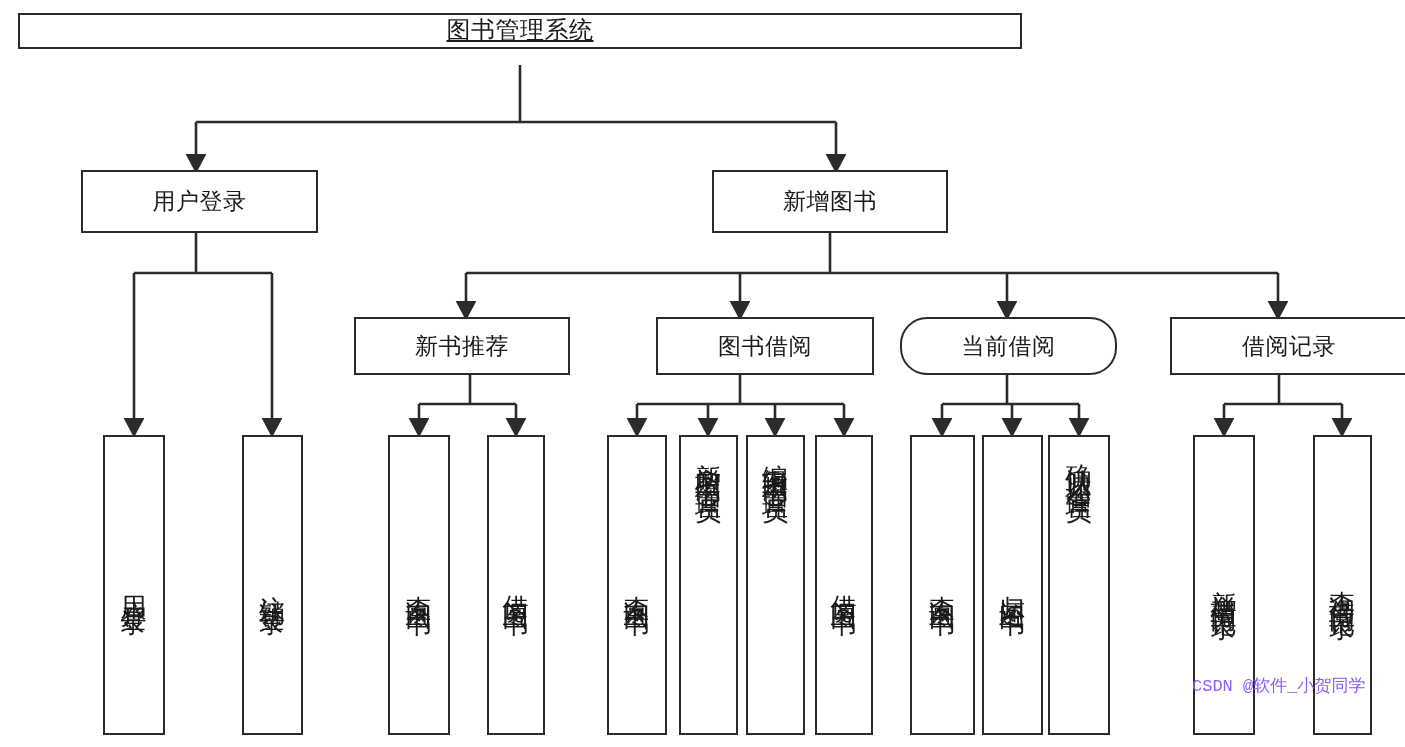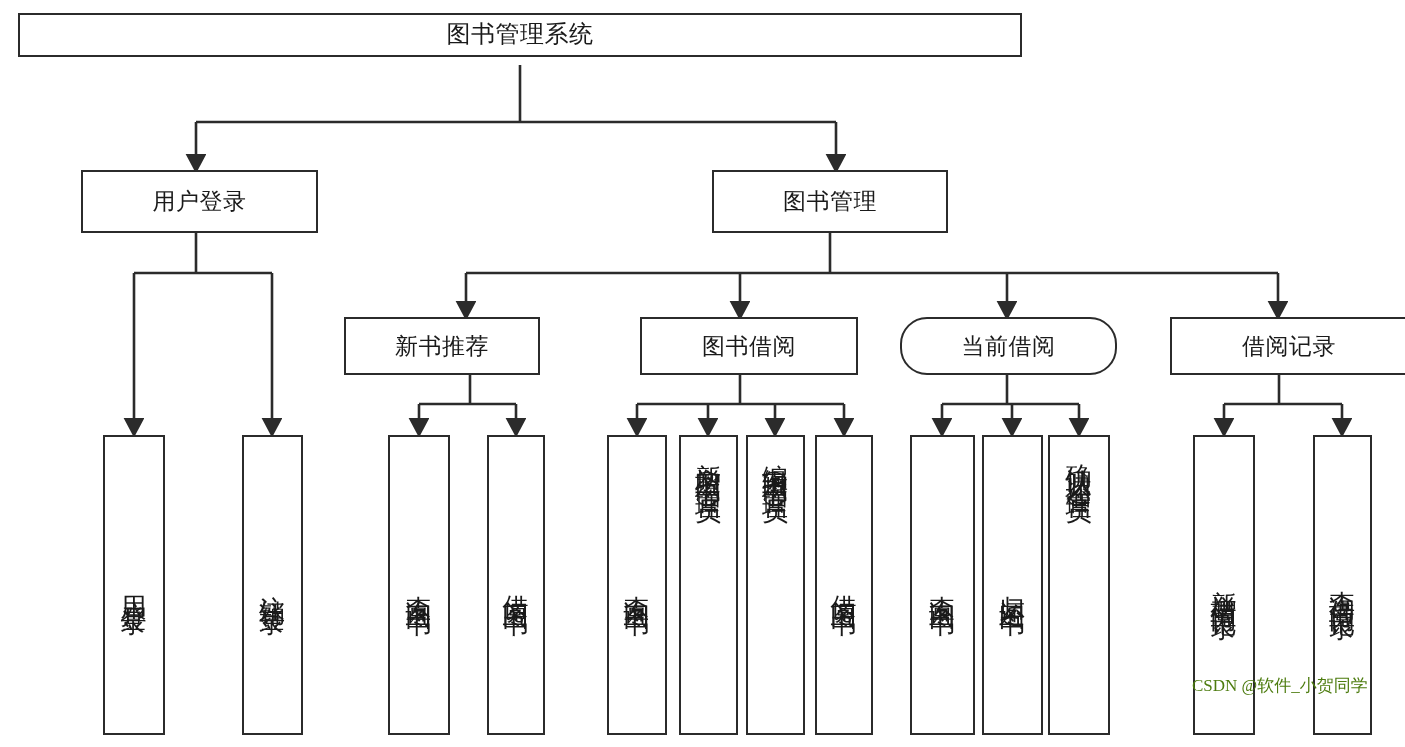--- a/index.html
+++ b/index.html
@@ -65,24 +65,24 @@
   }
   .node.vertical.centered {
     align-items: center;
     padding-top: 0;
   }
   .watermark {
     position: absolute;
     left: 1192px;
     top: 674px;
     font-size: 17px;
-    color: #4d7c0f;
+    color: #8b5cf6;
     white-space: nowrap;
     z-index: 5;
-    font-family: Liberation Serif, serif;
+    font-family: Liberation Mono, monospace;
   }
 </style>
 </head>
 <body>
 
 <div id="canvas">
 
   <svg id="edges" viewBox="0 0 1405 747" xmlns="http://www.w3.org/2000/svg">
     <defs>
       <marker id="arrowhead" markerWidth="9" markerHeight="9" refX="1.5" refY="4" orient="auto" markerUnits="strokeWidth">
@@ -126,37 +126,37 @@
       <path d="M1012,404 L1012,422" marker-end="url(#arrowhead)"></path>
       <path d="M1079,404 L1079,422" marker-end="url(#arrowhead)"></path>
 
       <path d="M1279,375 L1279,404"></path>
       <path d="M1224,404 L1342,404"></path>
       <path d="M1224,404 L1224,422" marker-end="url(#arrowhead)"></path>
       <path d="M1342,404 L1342,422" marker-end="url(#arrowhead)"></path>
     </g>
   </svg>
 
-  <div class="node root horizontal" style="left:18px; top:13px; width:1004px; height:44px;">
+  <div class="node root horizontal" style="left:18px; top:13px; width:1004px; height:36px;text-decoration:underline;">
     <span class="label">图书管理系统</span>
   </div>
 
   <div class="node horizontal" style="left:81px; top:170px; width:237px; height:63px;">
     <span class="label">用户登录</span>
   </div>
 
   <div class="node horizontal" style="left:712px; top:170px; width:236px; height:63px;">
-    <span class="label">图书管理</span>
-  </div>
-
-  <div class="node horizontal" style="left:344px; top:317px; width:196px; height:58px;">
+    <span class="label">新增图书</span>
+  </div>
+
+  <div class="node horizontal" style="left:354px; top:317px; width:216px; height:58px;">
     <span class="label">新书推荐</span>
   </div>
 
-  <div class="node horizontal" style="left:640px; top:317px; width:218px; height:58px;">
+  <div class="node horizontal" style="left:656px; top:317px; width:218px; height:58px;">
     <span class="label">图书借阅</span>
   </div>
 
   <div class="node horizontal" style="left:900px; top:317px; width:217px; height:58px;border-radius:27px;">
     <span class="label">当前借阅</span>
   </div>
 
   <div class="node horizontal" style="left:1170px; top:317px; width:238px; height:58px;">
     <span class="label">借阅记录</span>
   </div>

